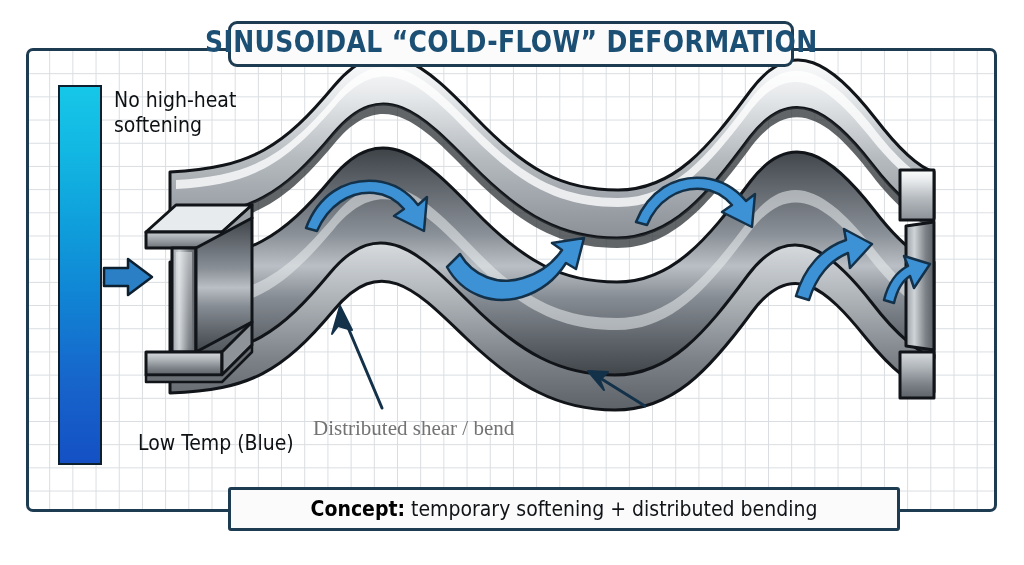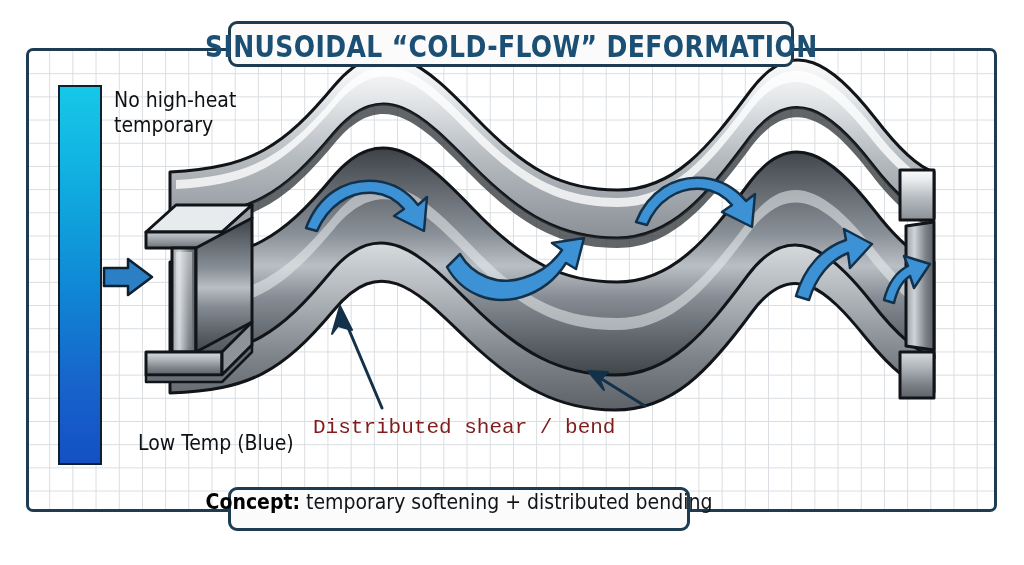--- a/index.html
+++ b/index.html
@@ -37,46 +37,46 @@
     position: absolute;
     left: 228px;
     top: 21px;
     width: 566px;
     height: 46px;
     box-sizing: border-box;
     background: #fbfbfc;
     border: 3px solid #1d3c52;
     border-radius: 9px;
     display: flex;
-    align-items: flex-end;
+    align-items: flex-start;
     justify-content: center;
     z-index: 6;
   }
   #title-text {
     font-family: "Liberation Sans Narrow", "DejaVu Sans Condensed", "Liberation Sans", sans-serif;
     font-weight: bold;
     font-size: 30px;
     letter-spacing: 0.4px;
     color: #1c4f74;
     white-space: nowrap;
     transform: scaleX(0.93);
   }
   
   #concept-box {
     position: absolute;
     left: 228px;
     top: 487px;
-    width: 462px;
+    width: 672px;
     height: 44px;
     box-sizing: border-box;
     background: #fbfbfc;
     border: 3px solid #1d3c52;
-    border-radius: 9px;
+    border-radius: 3px;
     display: flex;
-    align-items: flex-start;
+    align-items: center;
     justify-content: center;
     z-index: 6;
   }
   #concept-text {
     font-family: "Liberation Sans Narrow", "DejaVu Sans Condensed", "Liberation Sans", sans-serif;
     font-size: 21px;
     color: #111417;
     white-space: nowrap;
   }
   #concept-label {
@@ -107,23 +107,23 @@
     font-size: 21px;
     color: #0e1114;
     line-height: 1.18;
     z-index: 5;
     white-space: pre-line;
   }
   #legend-top-label { left: 114px; top: 88px; }
   #legend-bottom-label { left: 110px; top: 431px; margin-left: 28px; }
   .callout-label {
     position: absolute;
-    font-family: Liberation Mono, monospace;
+    font-family: Liberation Serif, serif;
     font-size: 21px;
-    color: #7f1d1d;
+    color: #737373;
     z-index: 5;
     white-space: nowrap;
   }
   #label-shear { left: 313px; top: 416px; }
   #label-wave  { left: 643px; top: 417px; }
 
   #art { position: absolute; left: 0; top: 0; z-index: 4; }
   #overlay-svg { position: absolute; left: 0; top: 0; z-index: 5; pointer-events: none; }
 </style>
 </head>
@@ -357,21 +357,21 @@
     </g>
 
     <g>
       <line x1="645" y1="406" x2="600" y2="378" stroke="#14314a" stroke-width="3" stroke-linecap="round"></line>
       <path d="M 588,371 L 608,372 L 600,380 L 604,390 Z" fill="#14314a" stroke="#14314a" stroke-width="2" stroke-linejoin="round"></path>
     </g>
   </svg>
 
   <div id="legend-bar"></div>
   <div class="legend-label" id="legend-top-label">No high-heat
-temporary</div>
+softening</div>
   <div class="legend-label" id="legend-bottom-label">Low Temp (Blue)</div>
 
   <div class="callout-label" id="label-shear">Distributed shear / bend</div>
 
   <div id="title-box">
     <span id="title-text">SINUSOIDAL “COLD-FLOW” DEFORMATION</span>
   </div>
 
   <div id="concept-box">
     <span id="concept-text"><span id="concept-label">Concept:</span><span id="concept-body"> temporary softening + distributed bending</span></span>

